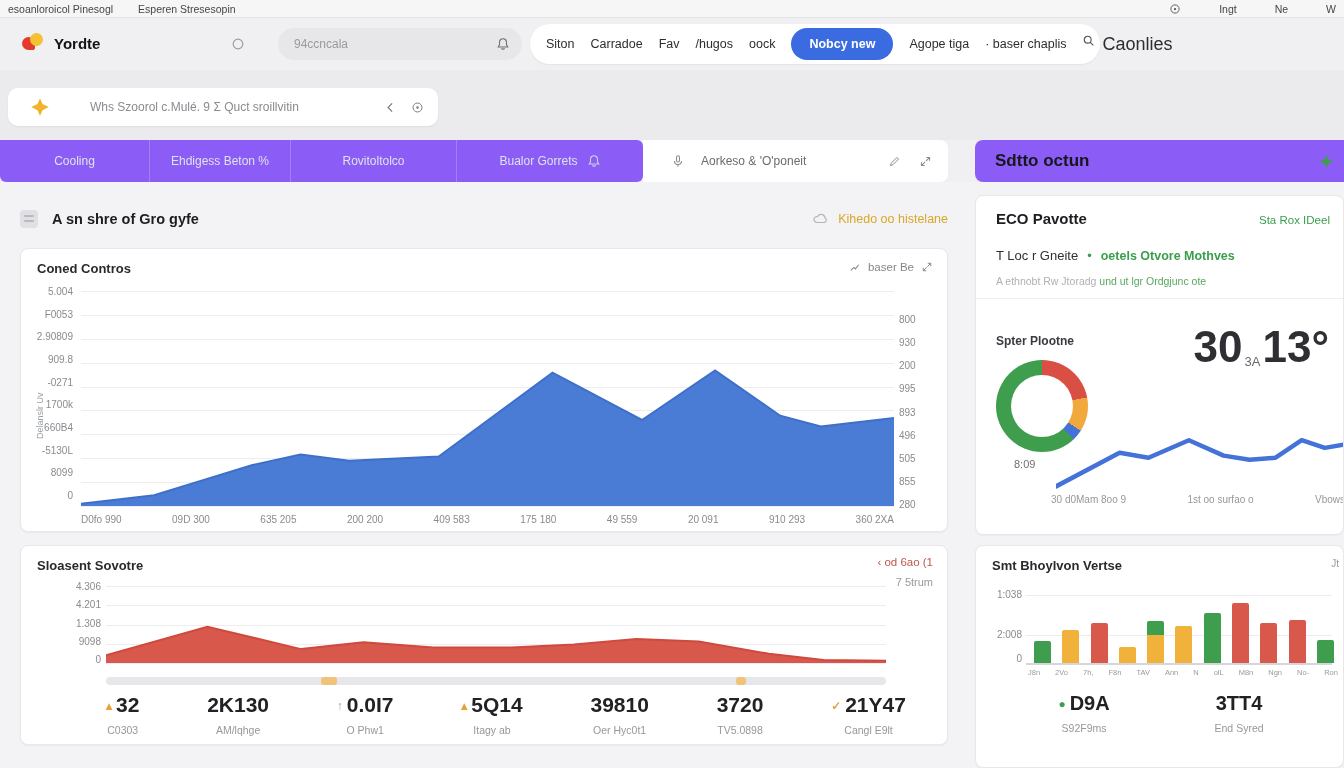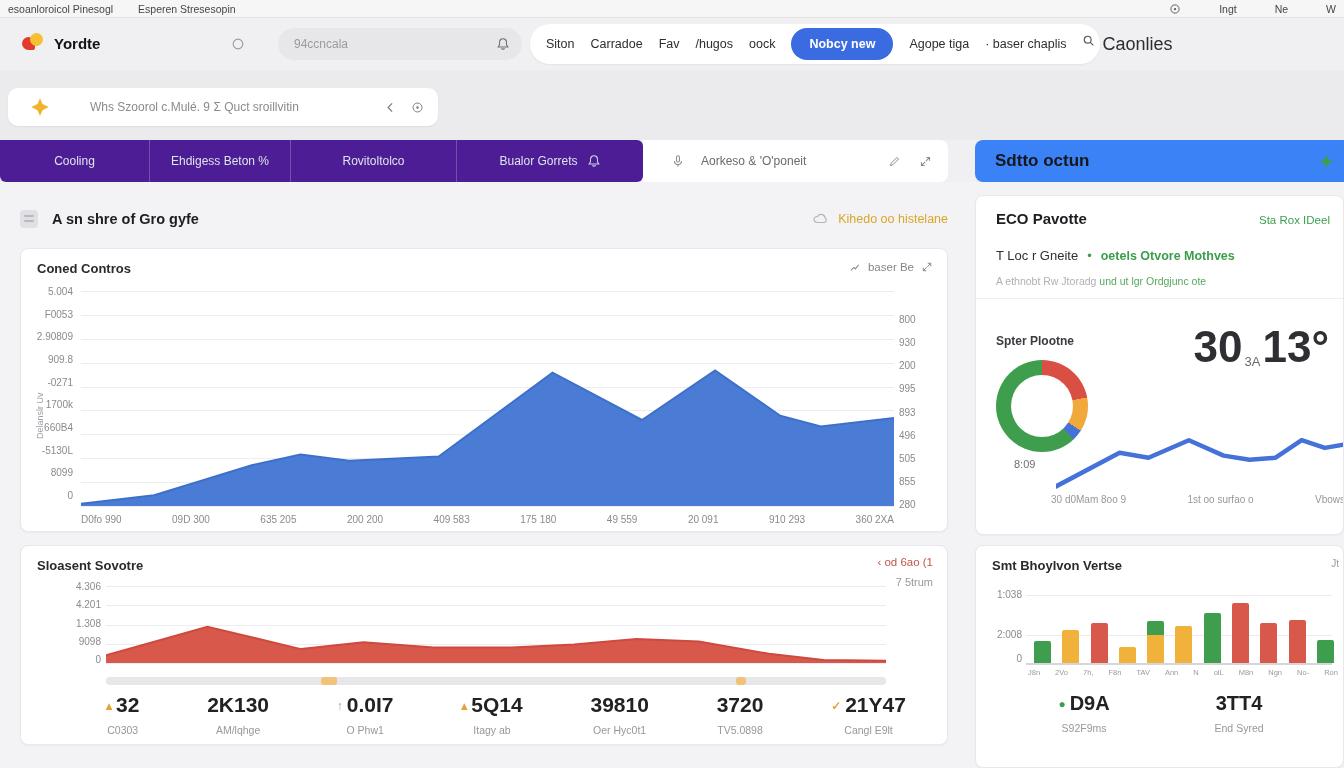--- a/index.html
+++ b/index.html
@@ -34,29 +34,29 @@
 
   
   .subzone{position:absolute;left:0;top:70px;width:1344px;height:70px;background:#ebebee;}
   .promo-card{position:absolute;left:8px;top:88px;width:430px;height:38px;background:#fff;border-radius:10px;display:flex;align-items:center;padding:0 14px 0 22px;box-shadow:0 1px 2px rgba(0,0,0,.06);}
   .promo-icon{width:20px;height:20px;color:#f2b32c;}
   .promo-text{margin-left:40px;font-size:12px;color:#8a8a90;flex:1;white-space:nowrap;overflow:hidden;}
   .promo-chev,.promo-dot{width:13px;height:13px;color:#7a7a80;margin-left:14px;}
 
   
   #tabs{position:absolute;left:0;top:140px;height:42px;display:flex;border-radius:0 6px 6px 6px;overflow:hidden;}
-  .tab{height:42px;background:#4c1d95;display:flex;align-items:center;justify-content:center;gap:9px;border-right:1px solid rgba(255,255,255,.22);cursor:pointer;}
+  .tab{height:42px;background:#8b5cf6;display:flex;align-items:center;justify-content:center;gap:9px;border-right:1px solid rgba(255,255,255,.22);cursor:pointer;}
   .tab:last-child{border-right:none;}
   .tab-label{font-size:12px;color:#dfe3ec;}
   .tab-bell{width:14px;height:14px;color:#cdd3de;}
   .addr-seg{position:absolute;left:643px;top:140px;width:305px;height:42px;background:#fff;border-radius:0 8px 8px 0;display:flex;align-items:center;padding:0 16px 0 28px;}
   .addr-mic{width:14px;height:15px;color:#8a8a90;}
   .addr-text{font-size:12px;color:#6a6a70;flex:1;margin-left:16px;white-space:nowrap;overflow:hidden;}
   .addr-pencil,.addr-expand{width:13px;height:13px;color:#8a8a90;margin-left:18px;}
-  .side-head{position:absolute;left:975px;top:140px;width:369px;height:42px;background:#3b82f6;border-radius:8px 0 0 8px;display:flex;align-items:center;padding:0 10px 0 20px;}
+  .side-head{position:absolute;left:975px;top:140px;width:369px;height:42px;background:#8b5cf6;border-radius:8px 0 0 8px;display:flex;align-items:center;padding:0 10px 0 20px;}
   .side-head-title{font-size:17px;font-weight:bold;color:#17171a;flex:1;}
   .side-head-icon{width:15px;height:15px;color:#3f9e4d;}
 
   
   .content-bg{position:absolute;left:0;top:182px;width:1344px;height:586px;background:#f3f3f6;}
   .section-head{position:absolute;left:20px;top:203px;width:928px;height:32px;display:flex;align-items:center;}
   .grid-icon{width:18px;height:18px;background:#dfdfe4;border-radius:4px;margin-right:14px;position:relative;flex:none;}
   .grid-icon::before,.grid-icon::after{content:"";position:absolute;left:4px;right:4px;height:2px;background:#b9b9c0;border-radius:1px;}
   .grid-icon::before{top:5px;}
   .grid-icon::after{top:10px;}

